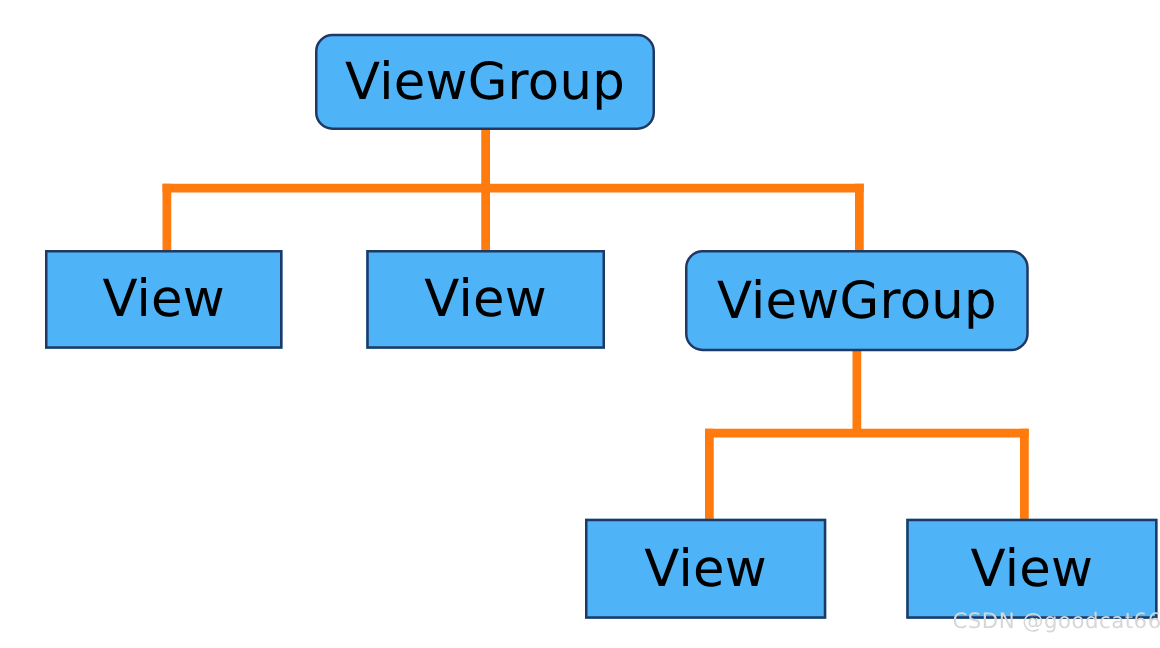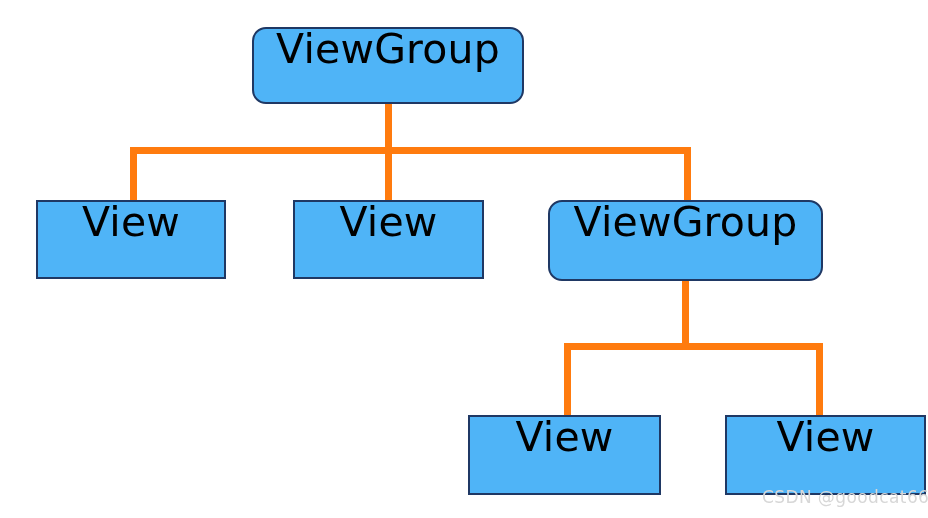--- a/index.html
+++ b/index.html
@@ -34,21 +34,21 @@
   .line.v { width: 7px; }
   .line.h { height: 7px; }
 
   
   .node {
     position: absolute;
     box-sizing: border-box;
     background: #4FB4F7;
     border: 2px solid #1F3864;
     display: flex;
-    align-items: flex-start;
+    align-items: center;
     justify-content: center;
     color: #000000;
     letter-spacing: 0.2px;
     white-space: nowrap;
   }
   .node.rounded {
     border-radius: 14px;
   }
   .node .node-label {
     display: block;

